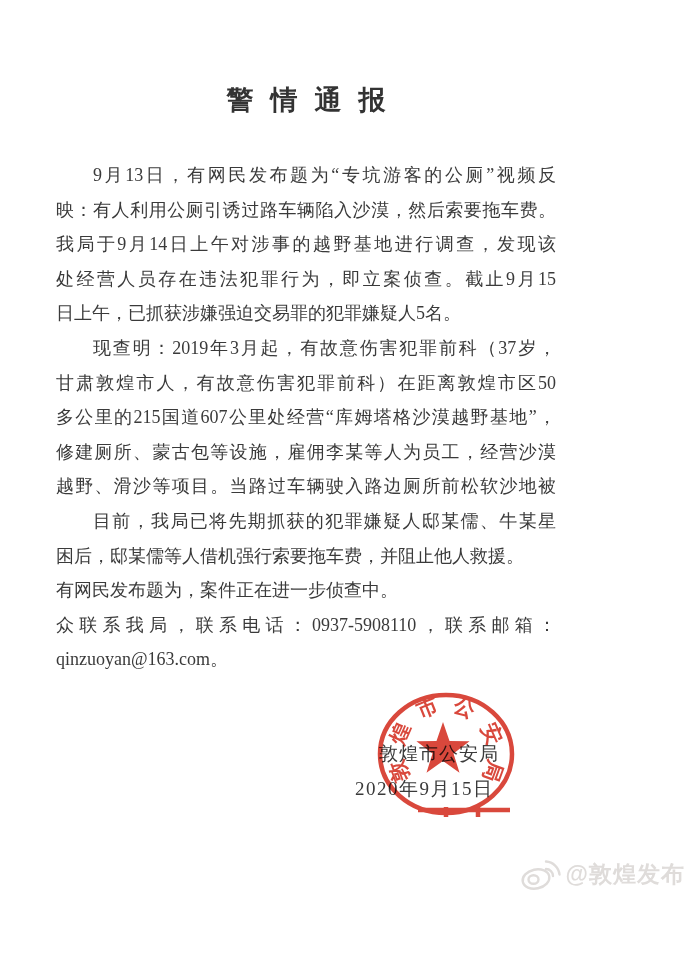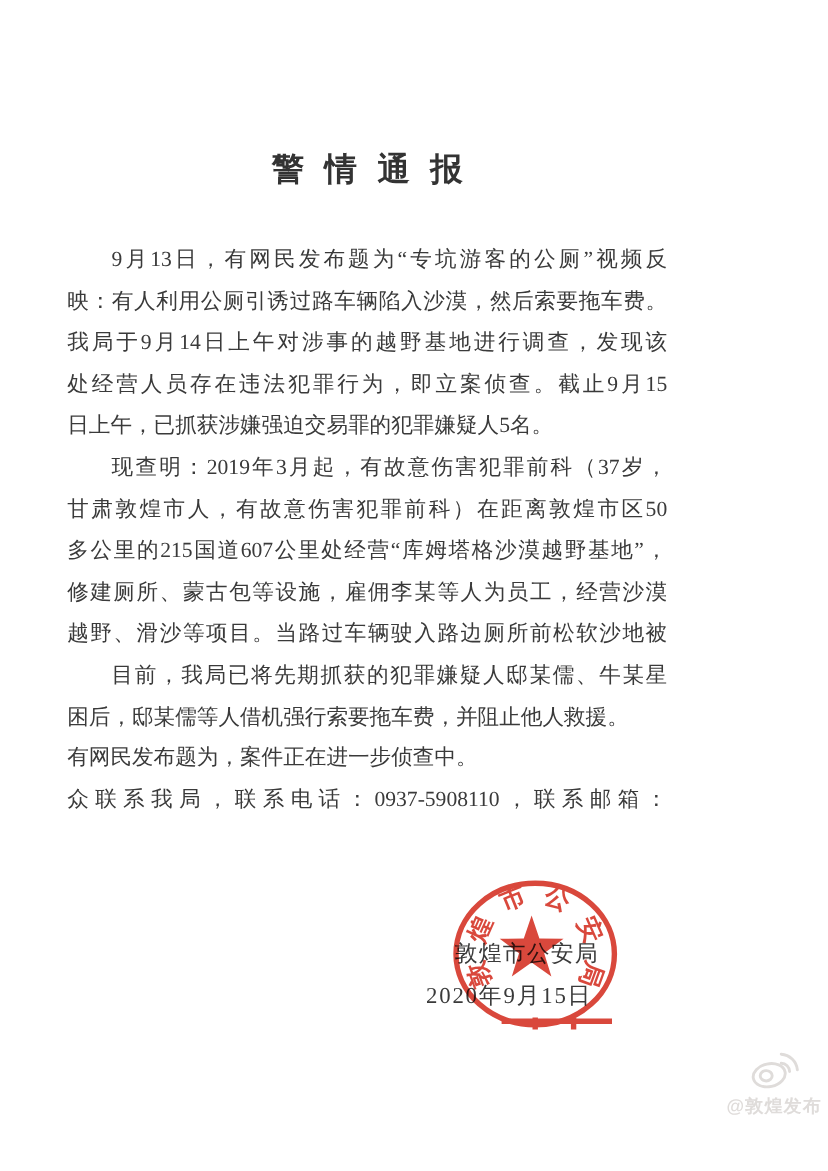--- a/index.html
+++ b/index.html
@@ -2,21 +2,20 @@
 <html><head>
 <meta charset="utf-8">
 <style>
   html,body { margin:0; padding:0; }
   .page {
     position:relative;
     width:690px; height:899px;
     background:#ffffff;
     font-family:"Liberation Serif", serif;
     overflow:hidden;
-    margin-top:41px;
   }
   .title {
     position:absolute; left:56px; top:82px; width:500px;
     box-sizing:border-box;
     text-align:center;
     font-size:27px; font-weight:bold;
     letter-spacing:17px; padding-left:17px;
     color:#333333;
   }
   .doc-body {
@@ -40,21 +39,21 @@
   }
   .seal text {
     font-family:"Liberation Serif", serif;
     font-size:21px; font-weight:bold;
     text-anchor:middle; dominant-baseline:central;
   }
   .watermark {
     position:absolute; right:5px; bottom:8px;
     display:flex; align-items:center; gap:5px;
     font-family:"Liberation Sans", sans-serif;
-    font-weight:bold; font-size:15px; letter-spacing:1px;flex-direction:column;
+    font-weight:bold; font-size:23px; letter-spacing:1px;
   }
 </style>
 </head>
 <body>
 
 <div class="page" style="color: rgb(58, 58, 58);">
 
   <div class="title">警情通报</div>
 
   <div class="doc-body">
@@ -65,20 +64,21 @@
       <div class="line end">日上午，已抓获涉嫌强迫交易罪的犯罪嫌疑人5名。</div>
       <div class="line indent">现查明：2019年3月起，有故意伤害犯罪前科（37岁，</div>
       <div class="line">甘肃敦煌市人，有故意伤害犯罪前科）在距离敦煌市区50</div>
       <div class="line">多公里的215国道607公里处经营“库姆塔格沙漠越野基地”，</div>
       <div class="line">修建厕所、蒙古包等设施，雇佣李某等人为员工，经营沙漠</div>
       <div class="line">越野、滑沙等项目。当路过车辆驶入路边厕所前松软沙地被</div>
       <div class="line indent">目前，我局已将先期抓获的犯罪嫌疑人邸某儒、牛某星</div>
       <div class="line end">困后，邸某儒等人借机强行索要拖车费，并阻止他人救援。</div>
       <div class="line end">有网民发布题为，案件正在进一步侦查中。</div>
       <div class="line">众联系我局，联系电话：0937-5908110，联系邮箱：</div>
+      <div class="line end">qinzuoyan@163.com。</div>
     </div>
 
   <div class="signature">敦煌市公安局</div>
   <div class="sign-date">2020年9月15日</div>
 
   <svg class="seal" width="150" height="135" viewBox="0 0 150 135">
     <ellipse cx="74" cy="64" rx="66" ry="59" fill="none" stroke-width="4.5" stroke="#d6382b"></ellipse>
     <polygon points="71,32 77.5,51.1 97.6,51.3 81.5,63.4 87.5,82.7 71,71 54.5,82.7 60.5,63.4 44.4,51.3 64.5,51.1" fill="#d6382b"></polygon>
     <text x="27" y="81.1" transform="rotate(-110 27 81.1)" fill="#d6382b">敦</text>
     <text x="28.3" y="43.7" transform="rotate(-66 28.3 43.7)" fill="#d6382b">煌</text>

